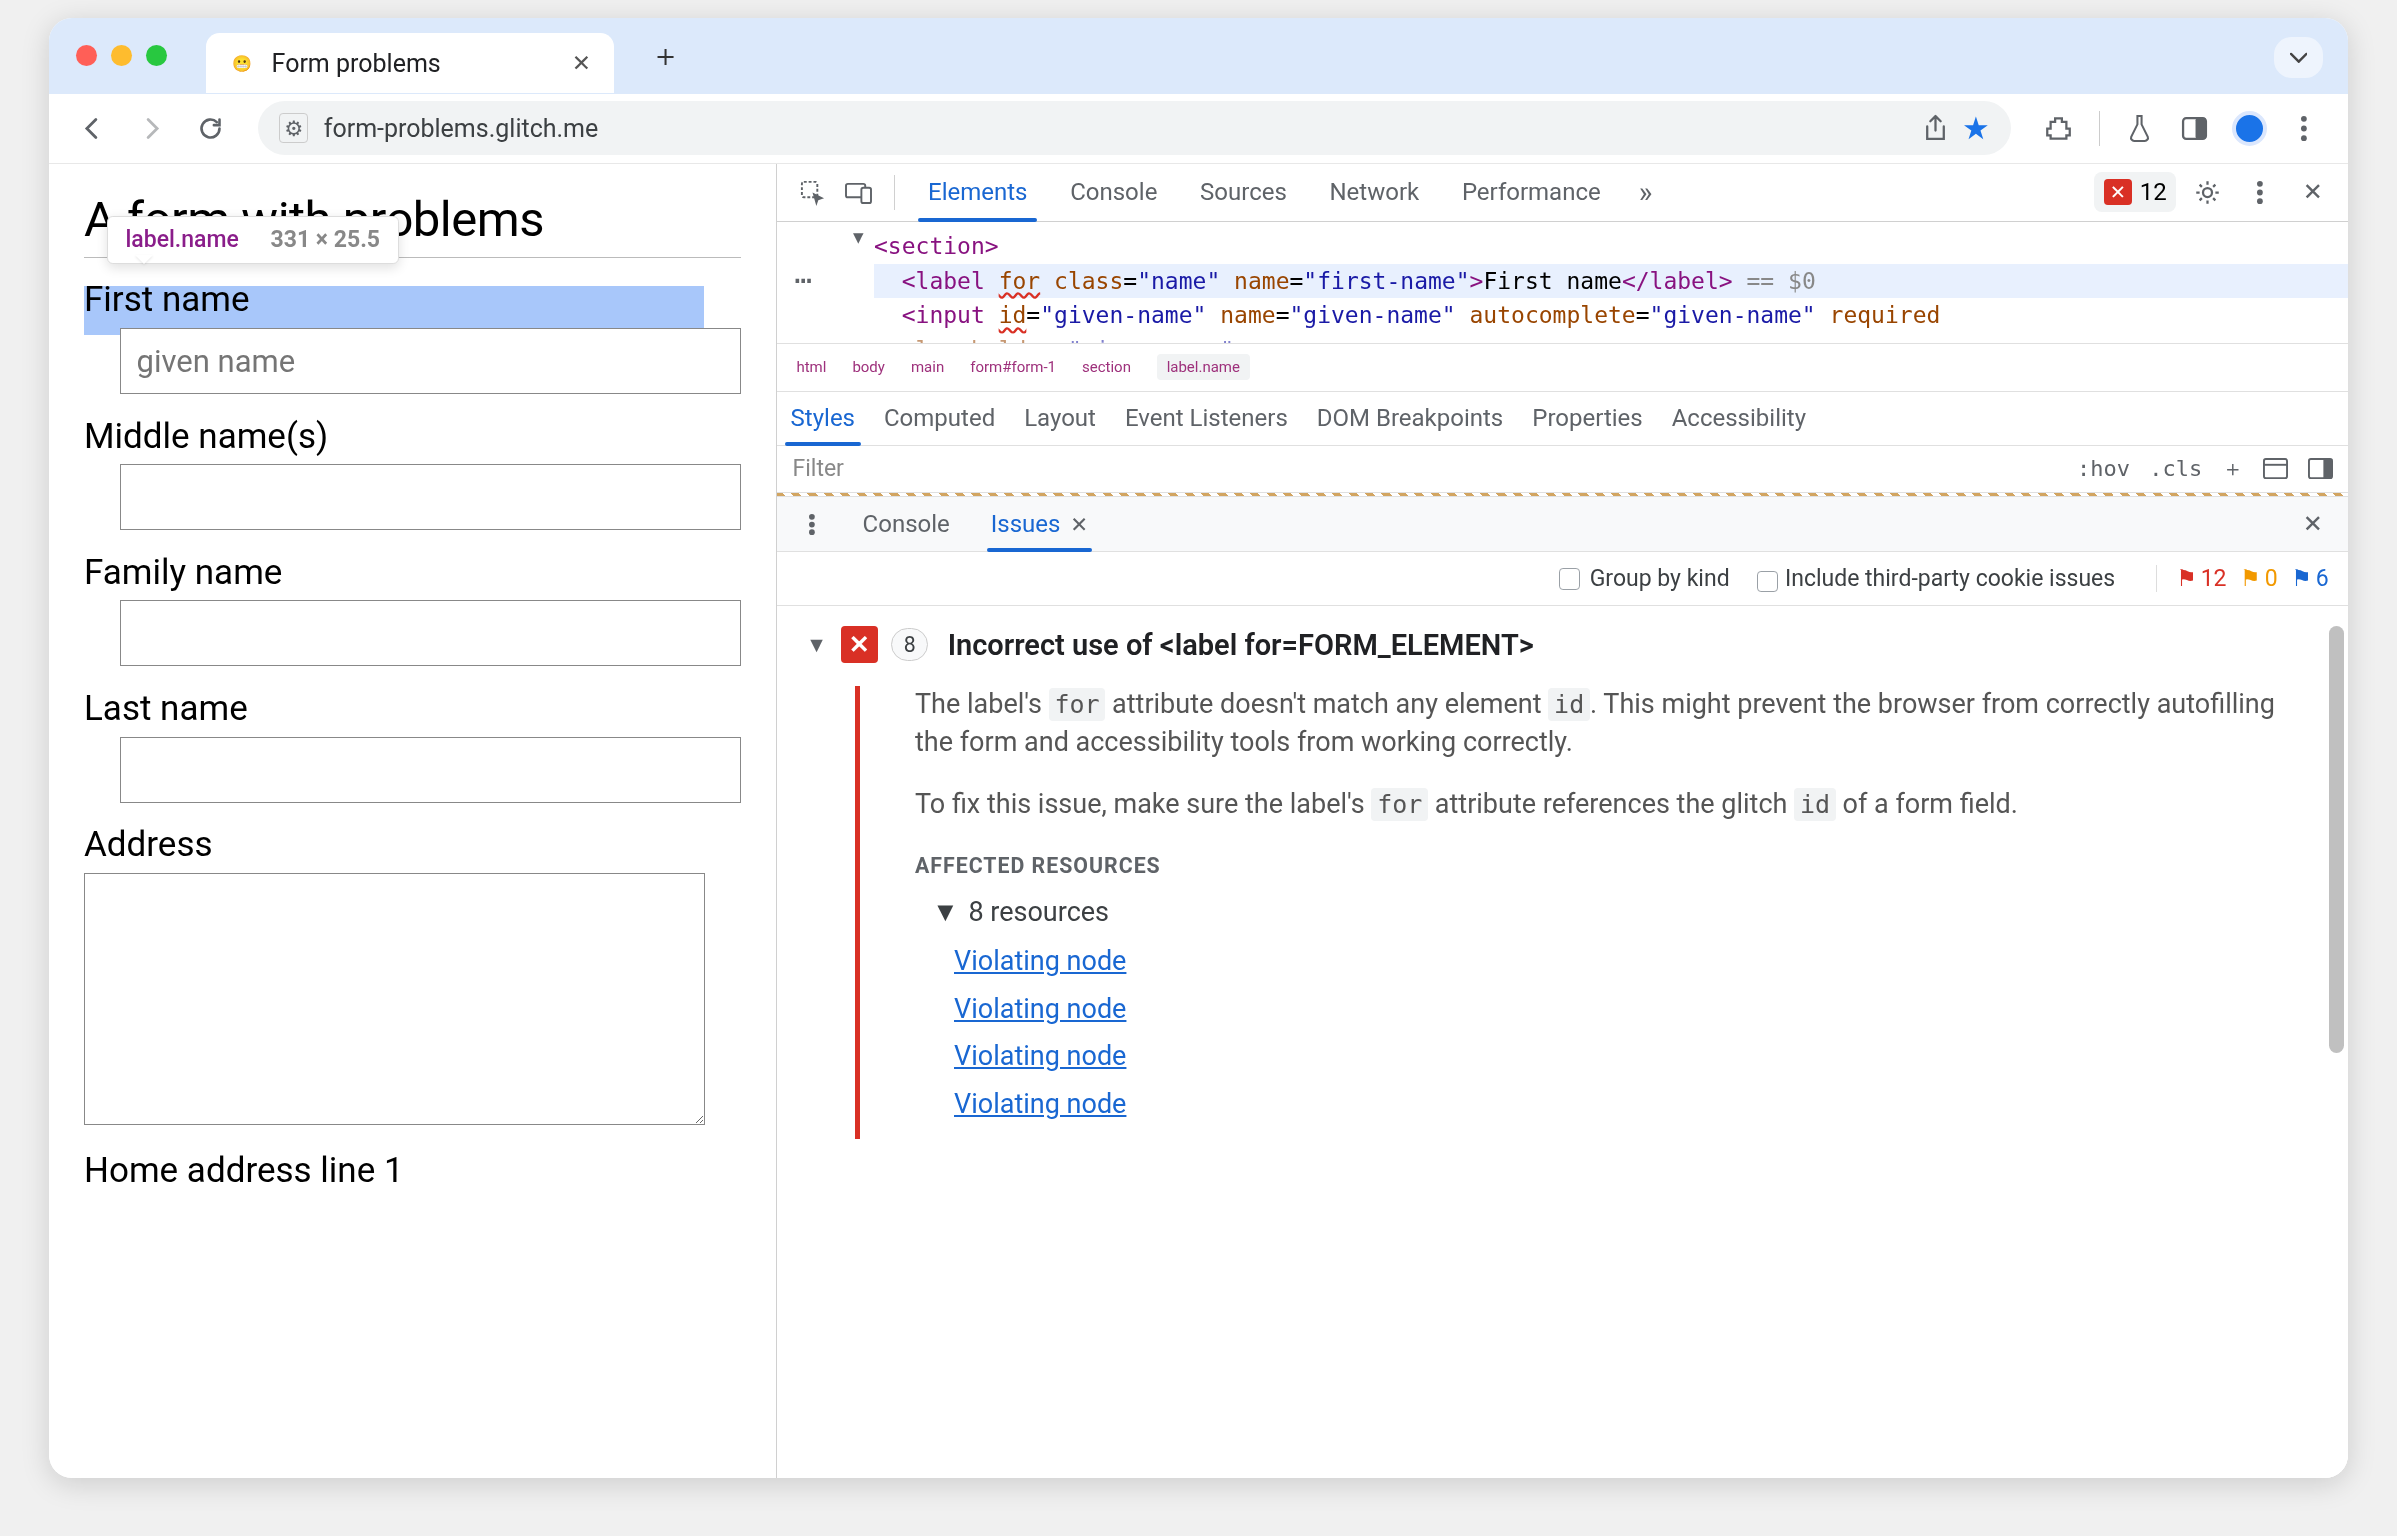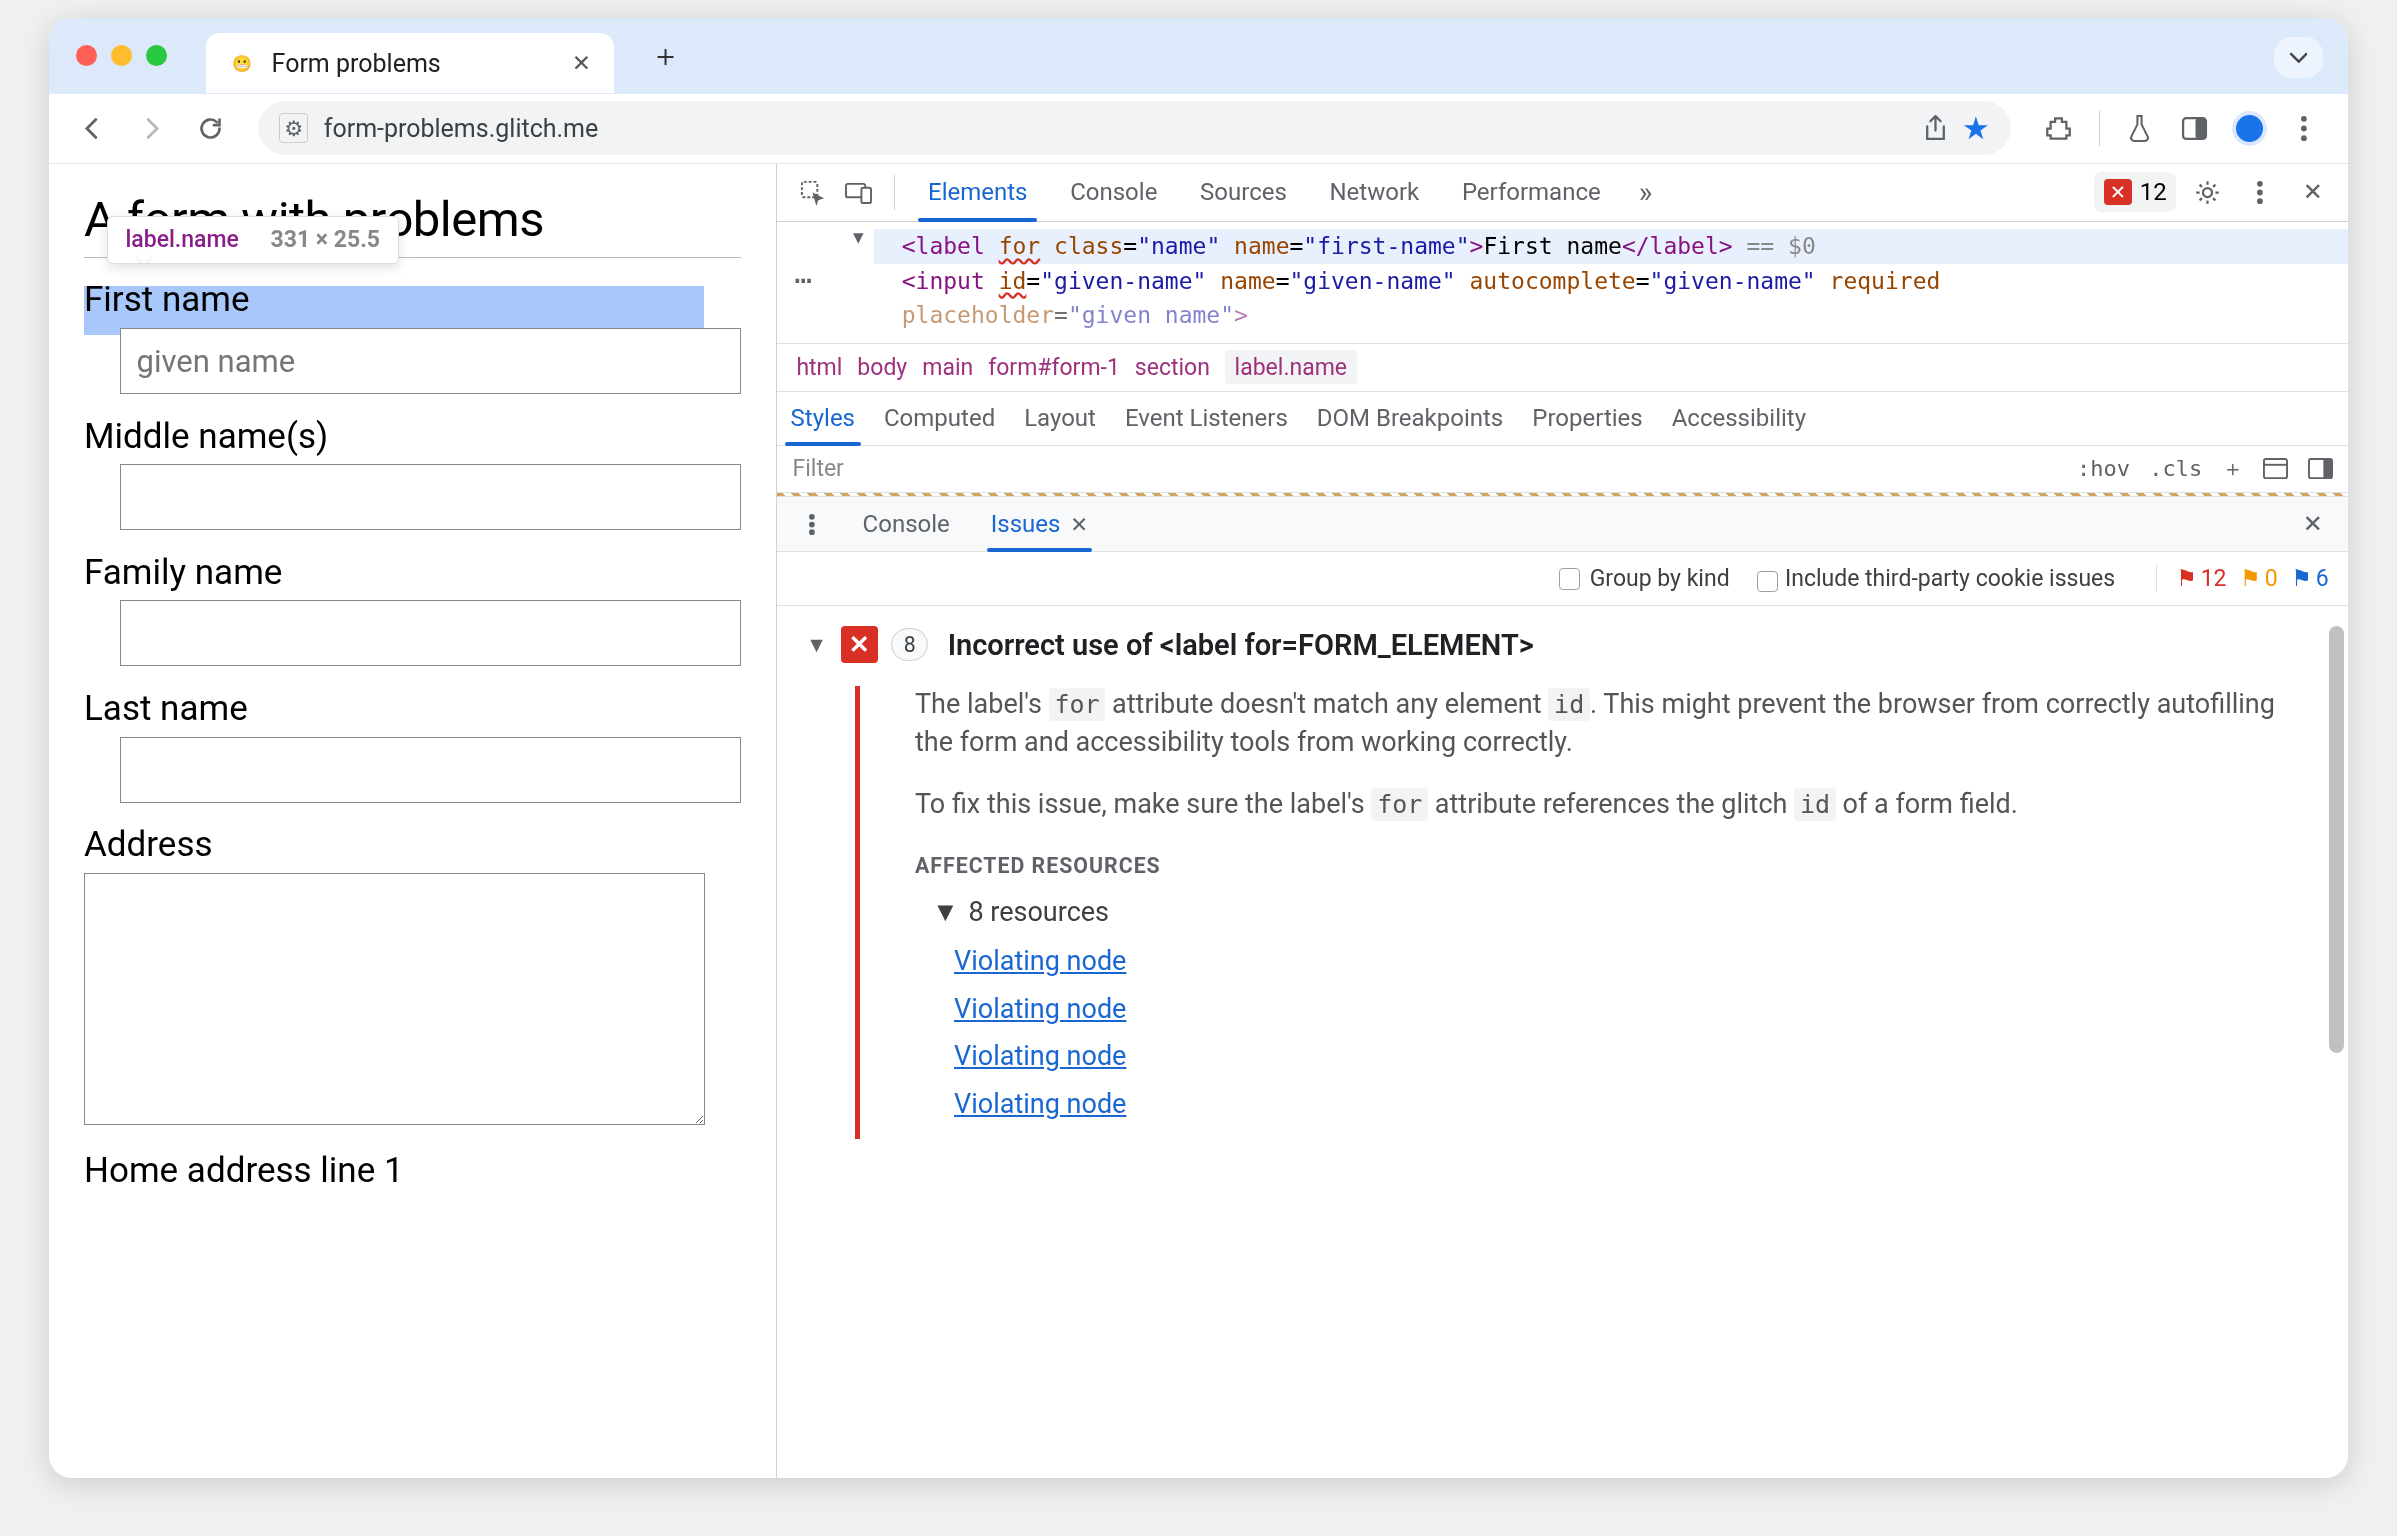--- a/index.html
+++ b/index.html
@@ -203,22 +203,22 @@
   .dom-ellipsis { position:absolute; left:17.5px; top:41px; color:#5f6368; font-size:29px; letter-spacing:1.9px; }
   .dom-carets { position:absolute; left:76px; top:5.8px; font-size:17.5px; color:#5f6368; }
 
   
   .breadcrumb {
     height: 49px;
     border-top: 1px solid #e0e0e0;
     border-bottom: 1px solid #e0e0e0;
     display: flex; align-items: center;
     padding: 0 19.4px;
-    gap: 15px;
-    font-size: 23px;
+    gap: 26px;
+    font-size: 15px;
   }
   .breadcrumb span { color: #9e317c; }
   .breadcrumb span.active { background:#f1f3f4; padding:3.9px 9.7px; border-radius:3.9px; }
 
   
   .subtabs {
     height: 54px; border-bottom: 1px solid #e0e0e0;
     display: flex; align-items: center; padding: 0 13.6px; gap: 29px;
     font-size: 24px; color:#5f6368;
   }
@@ -458,20 +458,21 @@
                 <circle cx="4" cy="22" r="3" fill="#5f6368"></circle>
               </svg>
           </div>
           <div class="dt-ico">✕</div>
         </div>
       </div>
 
       <div class="dom-panel">
         <span class="dom-ellipsis">⋯</span>
         <span class="dom-carets">▼</span>
+        <div class="line"><span class="t-tag">&lt;section&gt;</span></div>
         <div class="line sel-line">  <span class="t-tag">&lt;label </span><span class="t-attr t-underline">for</span> <span class="t-attr">class</span>=<span class="t-val">"name"</span> <span class="t-attr">name</span>=<span class="t-val">"first-name"</span><span class="t-tag">&gt;</span>First name<span class="t-tag">&lt;/label&gt;</span><span class="t-eq"> == $0</span></div>
         <div class="line">  <span class="t-tag">&lt;input </span><span class="t-attr t-underline">id</span>=<span class="t-val">"given-name"</span> <span class="t-attr">name</span>=<span class="t-val">"given-name"</span> <span class="t-attr">autocomplete</span>=<span class="t-val">"given-name"</span> <span class="t-attr">required</span></div>
         <div class="line" style="opacity:.55">  <span class="t-attr">placeholder</span>=<span class="t-val">"given name"</span><span class="t-tag">&gt;</span></div>
       </div>
 
       <div class="breadcrumb">
         <span>html</span>
         <span>body</span>
         <span>main</span>
         <span>form#form-1</span>

